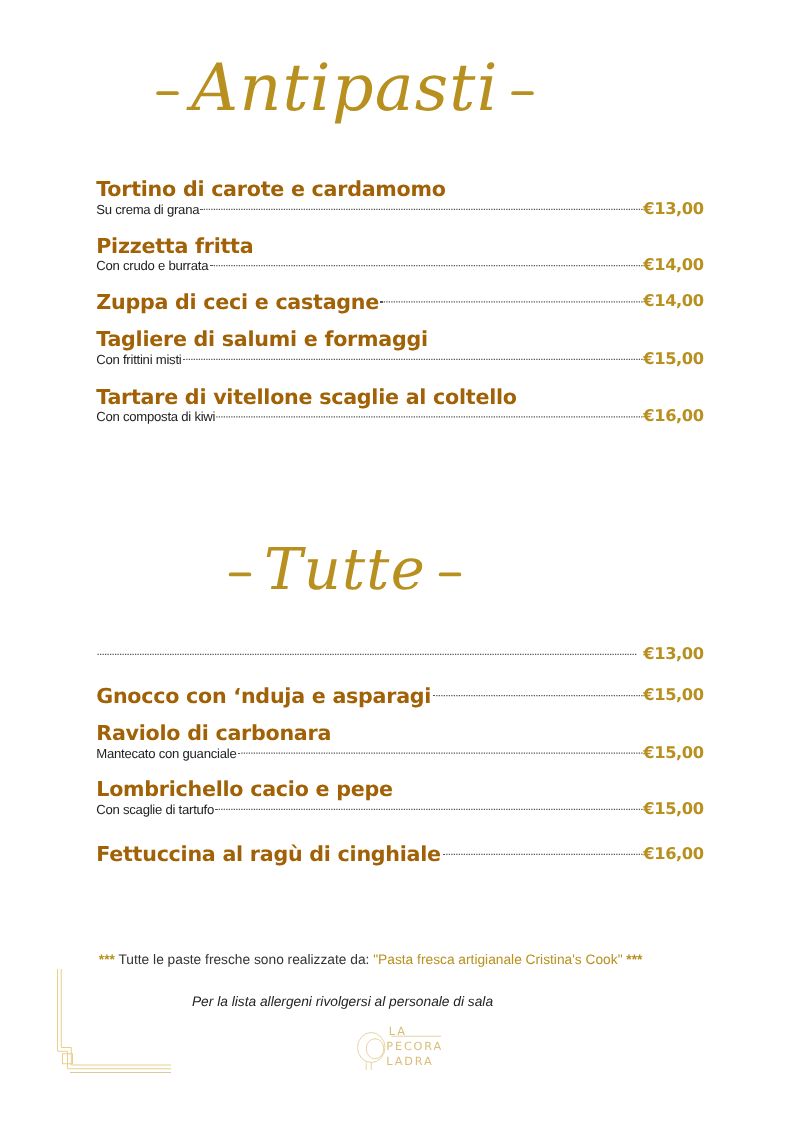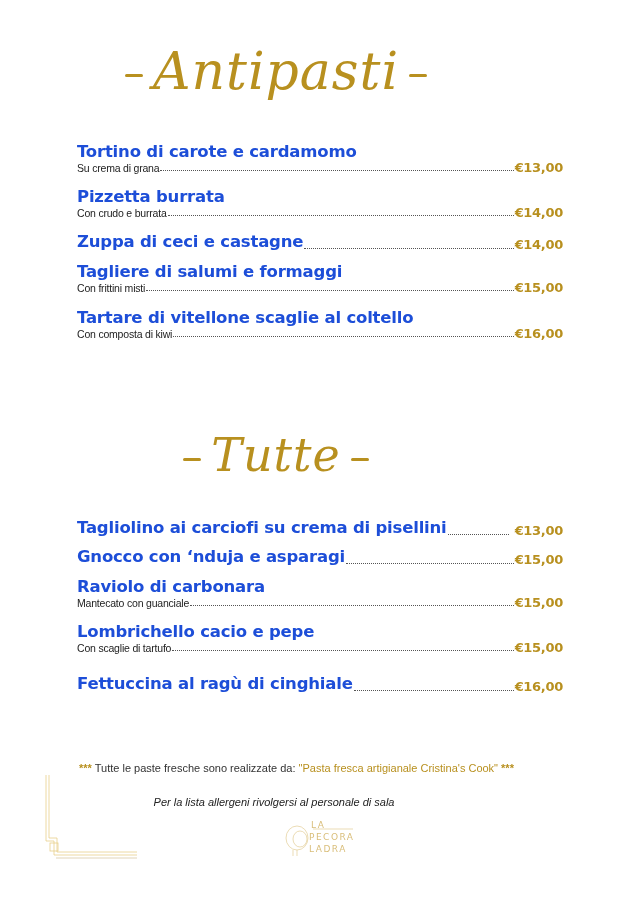--- a/index.html
+++ b/index.html
@@ -10,24 +10,24 @@
     .section-title {
       position: absolute; left: 0; width: 552px; text-align: center;
       font-family: "DejaVu Serif", serif; font-style: italic;
       color: #B8901F; letter-spacing: 1px;
     }
     .section-title .dash { display: inline-block; width: 18px; height: 3px; background: #B8901F; vertical-align: middle; margin: 0 10px; border-radius: 2px; }
     .st-antipasti { top: 36px; font-size: 52px; line-height: 70px; }
     .st-primi { top: 425px; font-size: 46px; line-height: 60px; }
 
     .item { position: absolute; left: 77px; width: 486px; }
-    .row { display: flex; align-items: flex-end; width: 100%; }
+    .row { display: flex; align-items: center; width: 100%; }
     .name {
       font-family: "DejaVu Sans", sans-serif; font-weight: bold;
-      color: #1d4ed8; font-size: 16.5px; line-height: 20px; white-space: nowrap;
+      color: #a16207; font-size: 16.5px; line-height: 20px; white-space: nowrap;
       letter-spacing: -0.2px;
     }
     .desc {
       font-family: "Liberation Sans", sans-serif; font-size: 10.5px; line-height: 12px;
       color: #222; white-space: nowrap; letter-spacing: -0.2px;
     }
     .leader {
       flex: 1; border-bottom: 1px dotted #555; margin: 0 1px 3px 1px; height: 1px;
     }
     .leader.gap { margin-right: 6px; }
@@ -60,21 +60,21 @@
 <div class="item" style="top:142px">
   <div class="name">Tortino di carote e cardamomo</div>
   <div class="row">
     <span class="desc">Su crema di grana</span>
     <span class="leader"></span>
     <span class="price">€13,00</span>
   </div>
 </div>
 
 <div class="item" style="top:187px">
-  <div class="name">Pizzetta burrata</div>
+  <div class="name">Pizzetta fritta</div>
   <div class="row">
     <span class="desc">Con crudo e burrata</span>
     <span class="leader"></span>
     <span class="price">€14,00</span>
   </div>
 </div>
 
 <div class="item inline" style="top:232px">
   <div class="row">
     <span class="name">Zuppa di ceci e castagne</span>
@@ -100,21 +100,20 @@
     <span class="price">€16,00</span>
   </div>
 </div>
 
 <div class="section-title st-primi">
   <span class="dash"></span><span>Tutte</span><span class="dash"></span>
 </div>
 
 <div class="item inline" style="top:518px">
   <div class="row">
-    <span class="name">Tagliolino ai carciofi su crema di pisellini</span>
     <span class="leader gap"></span>
     <span class="price">€13,00</span>
   </div>
 </div>
 
 <div class="item inline" style="top:547px">
   <div class="row">
     <span class="name">Gnocco con ‘nduja e asparagi</span>
     <span class="leader"></span>
     <span class="price">€15,00</span>

